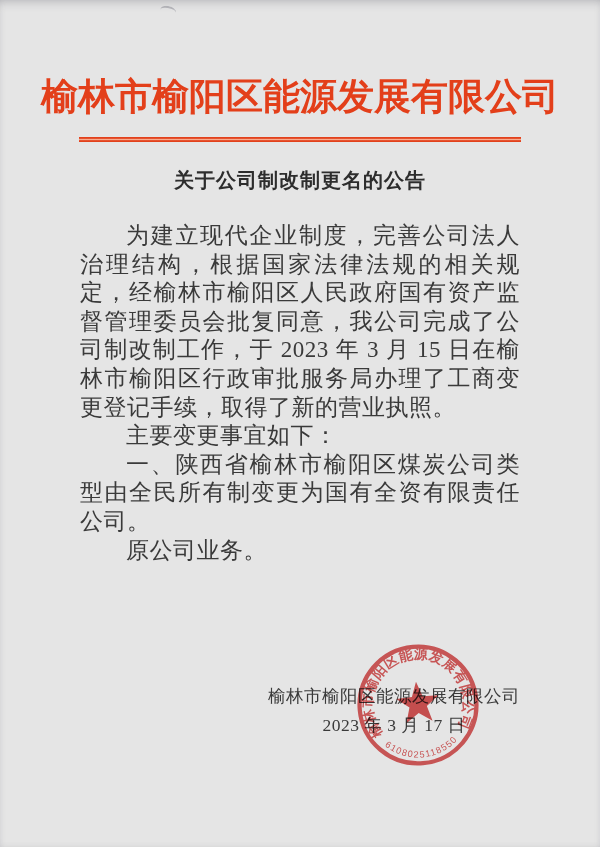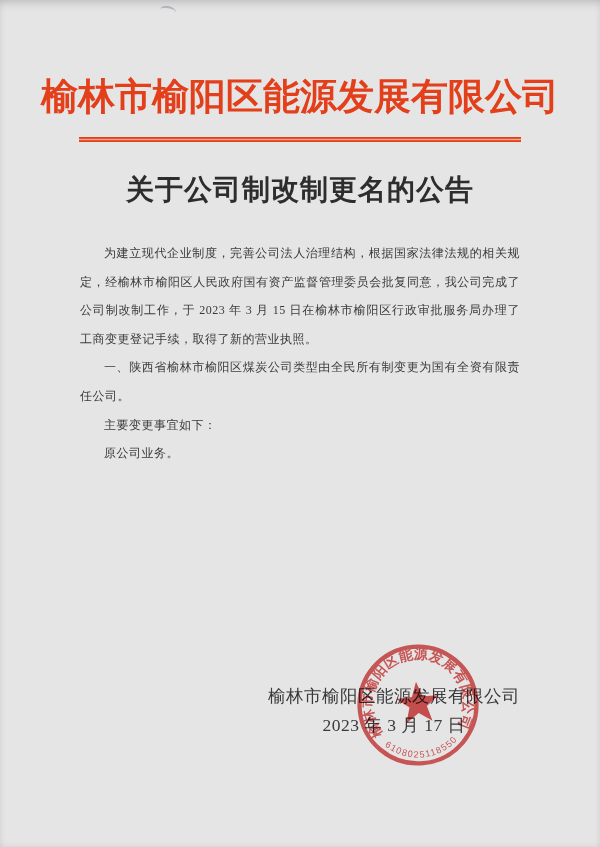--- a/index.html
+++ b/index.html
@@ -37,32 +37,32 @@
   }
   .red-rule {
     margin: 17px 79px 0 79px;
     height: 5px;
     background: linear-gradient(180deg,
       #e2411c 0%, #e2411c 28%,
       #f7ac90 40%, #f7ac90 60%,
       #e2411c 72%, #e2411c 100%);
   }
   .doc-title {
-    margin-top: 33px;
+    margin-top: 23px;
     text-align: center;
-    font-size: 28px;
+    font-size: 20px;
     line-height: 30px;
     font-weight: 700;
     color: #2d2d2d;
     letter-spacing: 1px;
     font-family: "Liberation Sans", "DejaVu Sans", sans-serif;
   }
   .doc-body {
-    margin: 34px 80px 0 80px;
-    font-size: 12px;
+    margin: 27px 80px 0 80px;
+    font-size: 23px;
     line-height: 28.6px;
     color: #3a3a3a;
     text-align: justify;
     letter-spacing: 0.5px;
   }
   .doc-body p { margin: 0; text-indent: 2em; }
   .signature-block {
     position: absolute;
     top: 682px;
     right: 80px;
@@ -96,22 +96,22 @@
   <div class="scan-mark"></div>
 
   <div class="letterhead">榆林市榆阳区能源发展有限公司</div>
 
   <div class="red-rule"></div>
 
   <div class="doc-title">关于公司制改制更名的公告</div>
 
   <div class="doc-body">
     <p>为建立现代企业制度，完善公司法人治理结构，根据国家法律法规的相关规定，经榆林市榆阳区人民政府国有资产监督管理委员会批复同意，我公司完成了公司制改制工作，于 2023 年 3 月 15 日在榆林市榆阳区行政审批服务局办理了工商变更登记手续，取得了新的营业执照。</p>
+    <p>主要变更事宜如下：</p>
     <p>一、陕西省榆林市榆阳区煤炭公司类型由全民所有制变更为国有全资有限责任公司。</p>
-    <p>主要变更事宜如下：</p>
     <p>原公司业务。</p>
   </div>
 
   <div class="signature-block">
     <div>榆林市榆阳区能源发展有限公司</div>
     <div>2023 年 3 月 17 日</div>
   </div>
 
   <svg class="seal" viewBox="0 0 124 124" aria-hidden="true">
 

